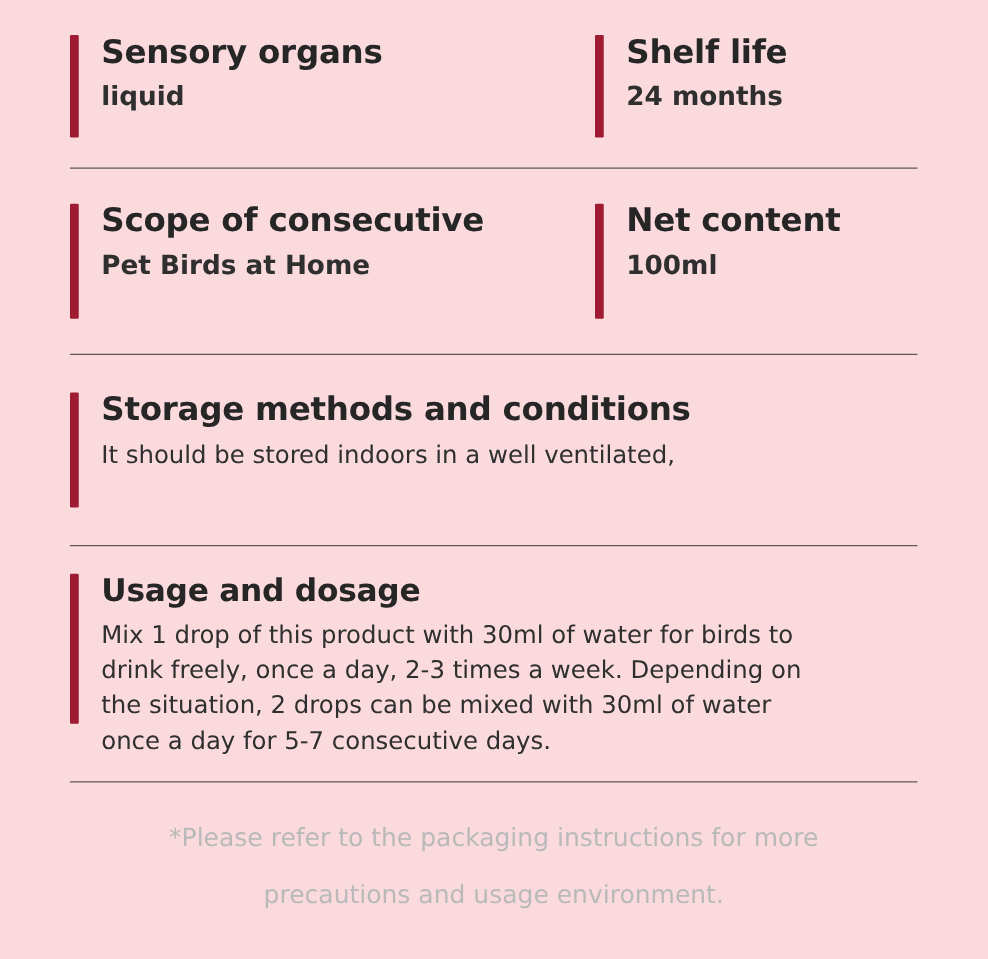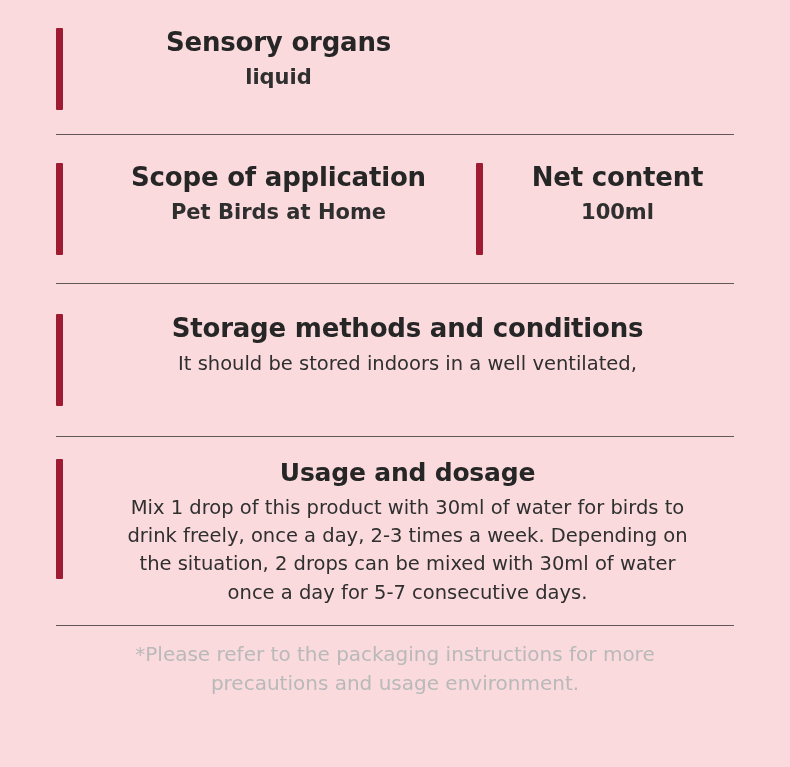--- a/index.html
+++ b/index.html
@@ -28,21 +28,20 @@
   .col-left {
     width: 420px;
     flex: 0 0 420px;
   }
   .col-right {
     flex: 1 1 auto;
   }
   .block {
     display: flex;
     align-items: stretch;
-    text-align: center;
   }
   .bar {
     width: 7px;
     background: #9e1b32;
     flex: 0 0 7px;
     margin-right: 18px;
     border-radius: 1px;
   }
   .bar.tall-a { height: 82px; }
   .bar.tall-b { height: 92px; }
@@ -85,47 +84,56 @@
   .sect-2 { padding-top: 28px; padding-bottom: 28px; }
   .sect-3 { padding-top: 30px; padding-bottom: 30px; }
   .sect-4 { padding-top: 22px; padding-bottom: 18px; }
   .footer {
     text-align: center;
     color: #b9b9b9;
     font-size: 20px;
     line-height: 1.45;
     padding-top: 14px;
   }
-  .footer p { margin: 0; }
+  .footer p { margin: 16px; }
 </style>
 </head>
 <body>
 
 <div class="sheet">
 
   <div class="row sect-1">
     <div class="col-left">
       <div class="block">
         <div class="bar tall-a"></div>
         <div class="texts">
           <p class="title">Sensory organs</p>
           <p class="value">liquid</p>
         </div>
       </div>
     </div>
+    <div class="col-right">
+      <div class="block">
+        <div class="bar tall-a"></div>
+        <div class="texts">
+          <p class="title">Shelf life</p>
+          <p class="value">24 months</p>
+        </div>
+      </div>
+    </div>
   </div>
 
   <div class="divider"></div>
 
   <div class="row sect-2">
     <div class="col-left">
       <div class="block">
         <div class="bar tall-b"></div>
         <div class="texts">
-          <p class="title">Scope of application</p>
+          <p class="title">Scope of consecutive</p>
           <p class="value">Pet Birds at Home</p>
         </div>
       </div>
     </div>
     <div class="col-right">
       <div class="block">
         <div class="bar tall-b"></div>
         <div class="texts">
           <p class="title">Net content</p>
           <p class="value">100ml</p>

